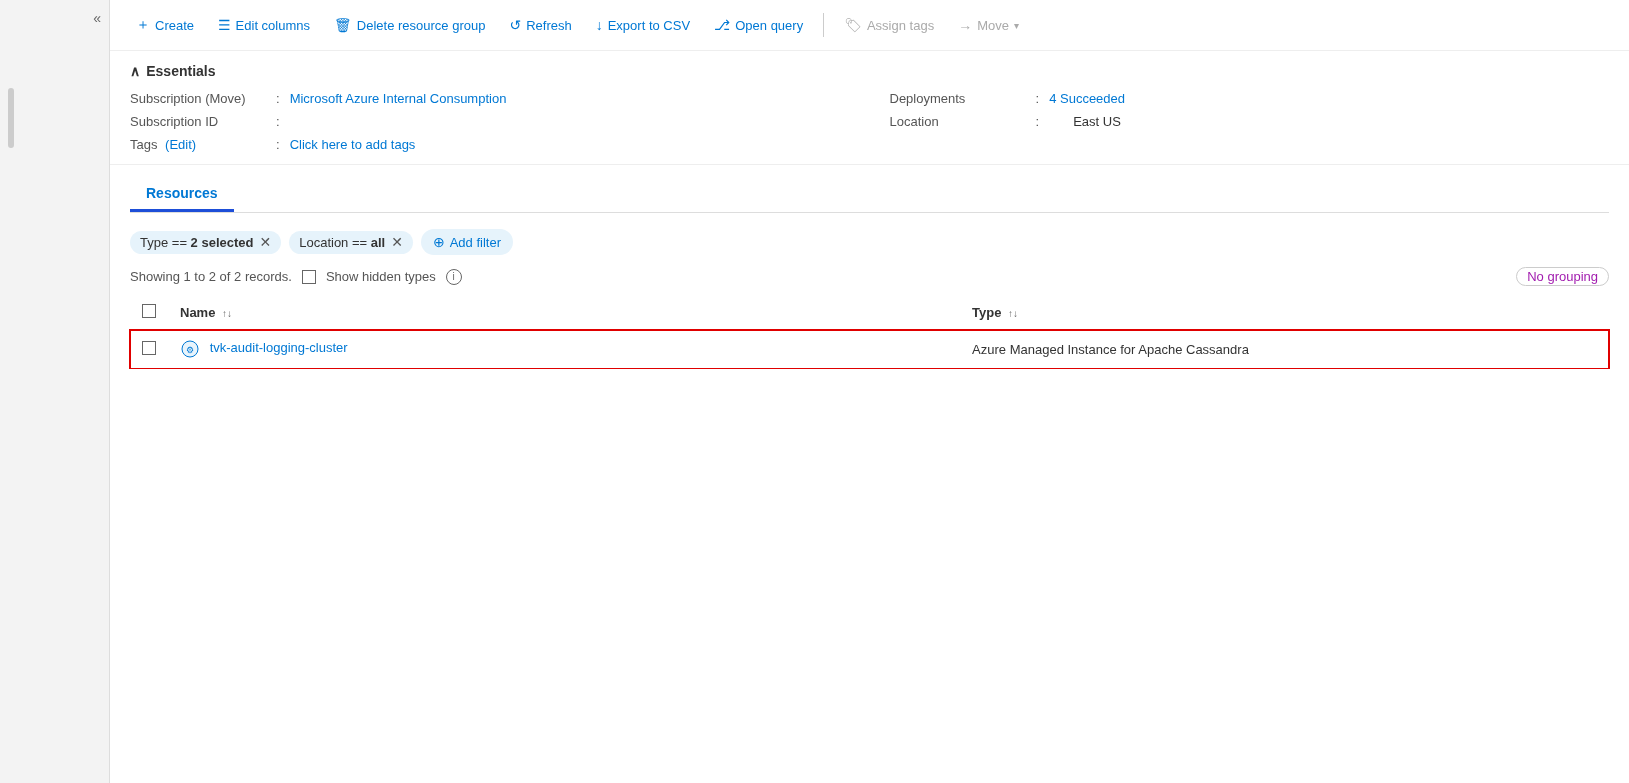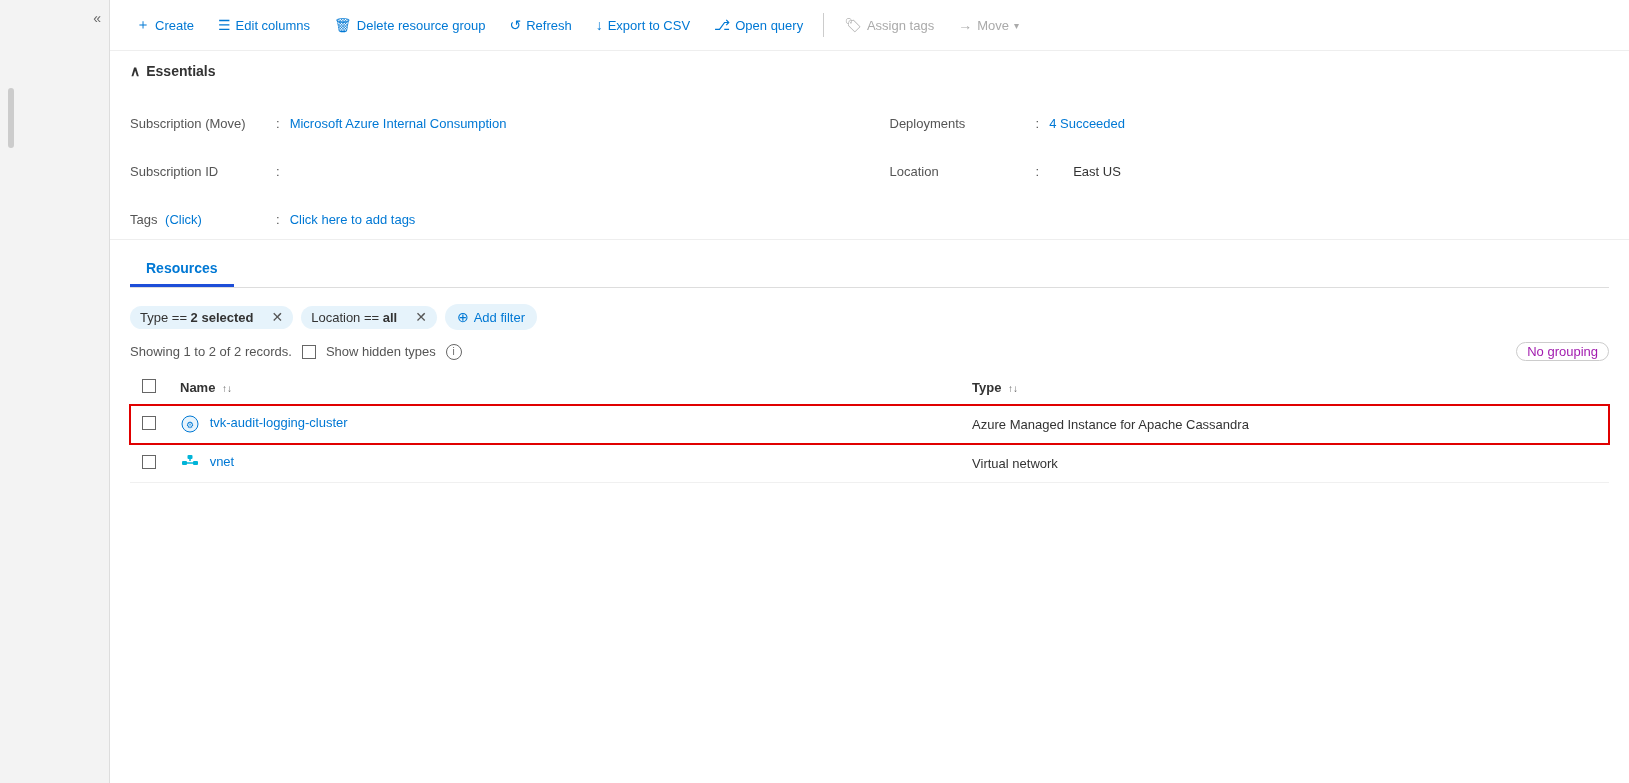--- a/index.html
+++ b/index.html
@@ -89,21 +89,20 @@
     .essentials-row {
       display: flex;
       align-items: baseline;
       gap: 6px;
       font-size: 13px;
     }
     .essentials-label {
       color: #555;
       min-width: 140px;
       flex-shrink: 0;
-      margin-top: 25px;
     }
     .essentials-colon { color: #555; margin-right: 4px; }
     .essentials-value { color: #333; margin-left: 24px; }
     .essentials-link { color: #0078d4; text-decoration: none; cursor: pointer; }
     .essentials-link-inline { color: #0078d4; text-decoration: none; font-size: 13px; margin-left: 4px; }
 
     
     .tabs-section {
       padding: 12px 20px 0 20px;
     }
@@ -138,21 +137,21 @@
       border: 1px solid #ccc;
       padding: 5px 10px;
       font-size: 13px;
       width: 200px;
       border-radius: 2px;
       outline: none;
     }
     .filter-chip {
       display: flex;
       align-items: center;
-      gap: 18px;
+      gap: 6px;
       padding: 4px 10px;
       background: #e6f3fb;
       border-radius: 20px;
       font-size: 13px;
       color: #333;
     }
     .filter-chip-x {
       cursor: pointer;
       color: #555;
       font-size: 14px;
@@ -317,21 +316,21 @@
           <span class="essentials-colon">:</span>
           <a class="essentials-link">Microsoft Azure Internal Consumption</a>
         </div>
         <div class="essentials-row" style="margin-top:8px;">
           <span class="essentials-label">Subscription ID</span>
           <span class="essentials-colon">:</span>
           <span class="essentials-value"></span>
         </div>
         <div class="essentials-row" style="margin-top:8px;">
           <span class="essentials-label">Tags
-            <a class="essentials-link-inline">(Click)</a>
+            <a class="essentials-link-inline">(Edit)</a>
           </span>
           <span class="essentials-colon">:</span>
           <a class="essentials-link">Click here to add tags</a>
         </div>
       </div>
 
       <div>
         <div class="essentials-row">
           <span class="essentials-label">Deployments</span>
           <span class="essentials-colon">:</span>
@@ -401,33 +400,17 @@
       <span class="resource-icon">
                 <svg width="20" height="20" viewBox="0 0 20 20" fill="none" xmlns="http://www.w3.org/2000/svg">
         <circle cx="10" cy="10" r="8" fill="#e8f4fc" stroke="#0078d4" stroke-width="1"></circle>
         <text x="10" y="14" text-anchor="middle" font-size="9" fill="#0078d4">⚙</text>
       </svg>
               </span>
       <a class="resource-link">tvk-audit-logging-cluster</a>
     </td>
             <td>Azure Managed Instance for Apache Cassandra</td>
           </tr>
-          <tr>
-            <td><span class="row-checkbox"></span></td>
-            <td>
-      <span class="resource-icon">
-                <svg width="20" height="20" viewBox="0 0 20 20" fill="none">
-        <rect x="2" y="8" width="5" height="4" fill="#00b4d8" rx="1"></rect>
-        <rect x="13" y="8" width="5" height="4" fill="#00b4d8" rx="1"></rect>
-        <rect x="7.5" y="2" width="5" height="4" fill="#00b4d8" rx="1"></rect>
-        <line x1="7" y1="10" x2="13" y2="10" stroke="#00b4d8" stroke-width="1.5"></line>
-        <line x1="10" y1="6" x2="10" y2="8" stroke="#00b4d8" stroke-width="1.5"></line>
-      </svg>
-              </span>
-      <a class="resource-link">vnet</a>
-    </td>
-            <td>Virtual network</td>
-          </tr>
         </tbody>
     </table>
   </div>
 
 </div>
 
 </body></html>

